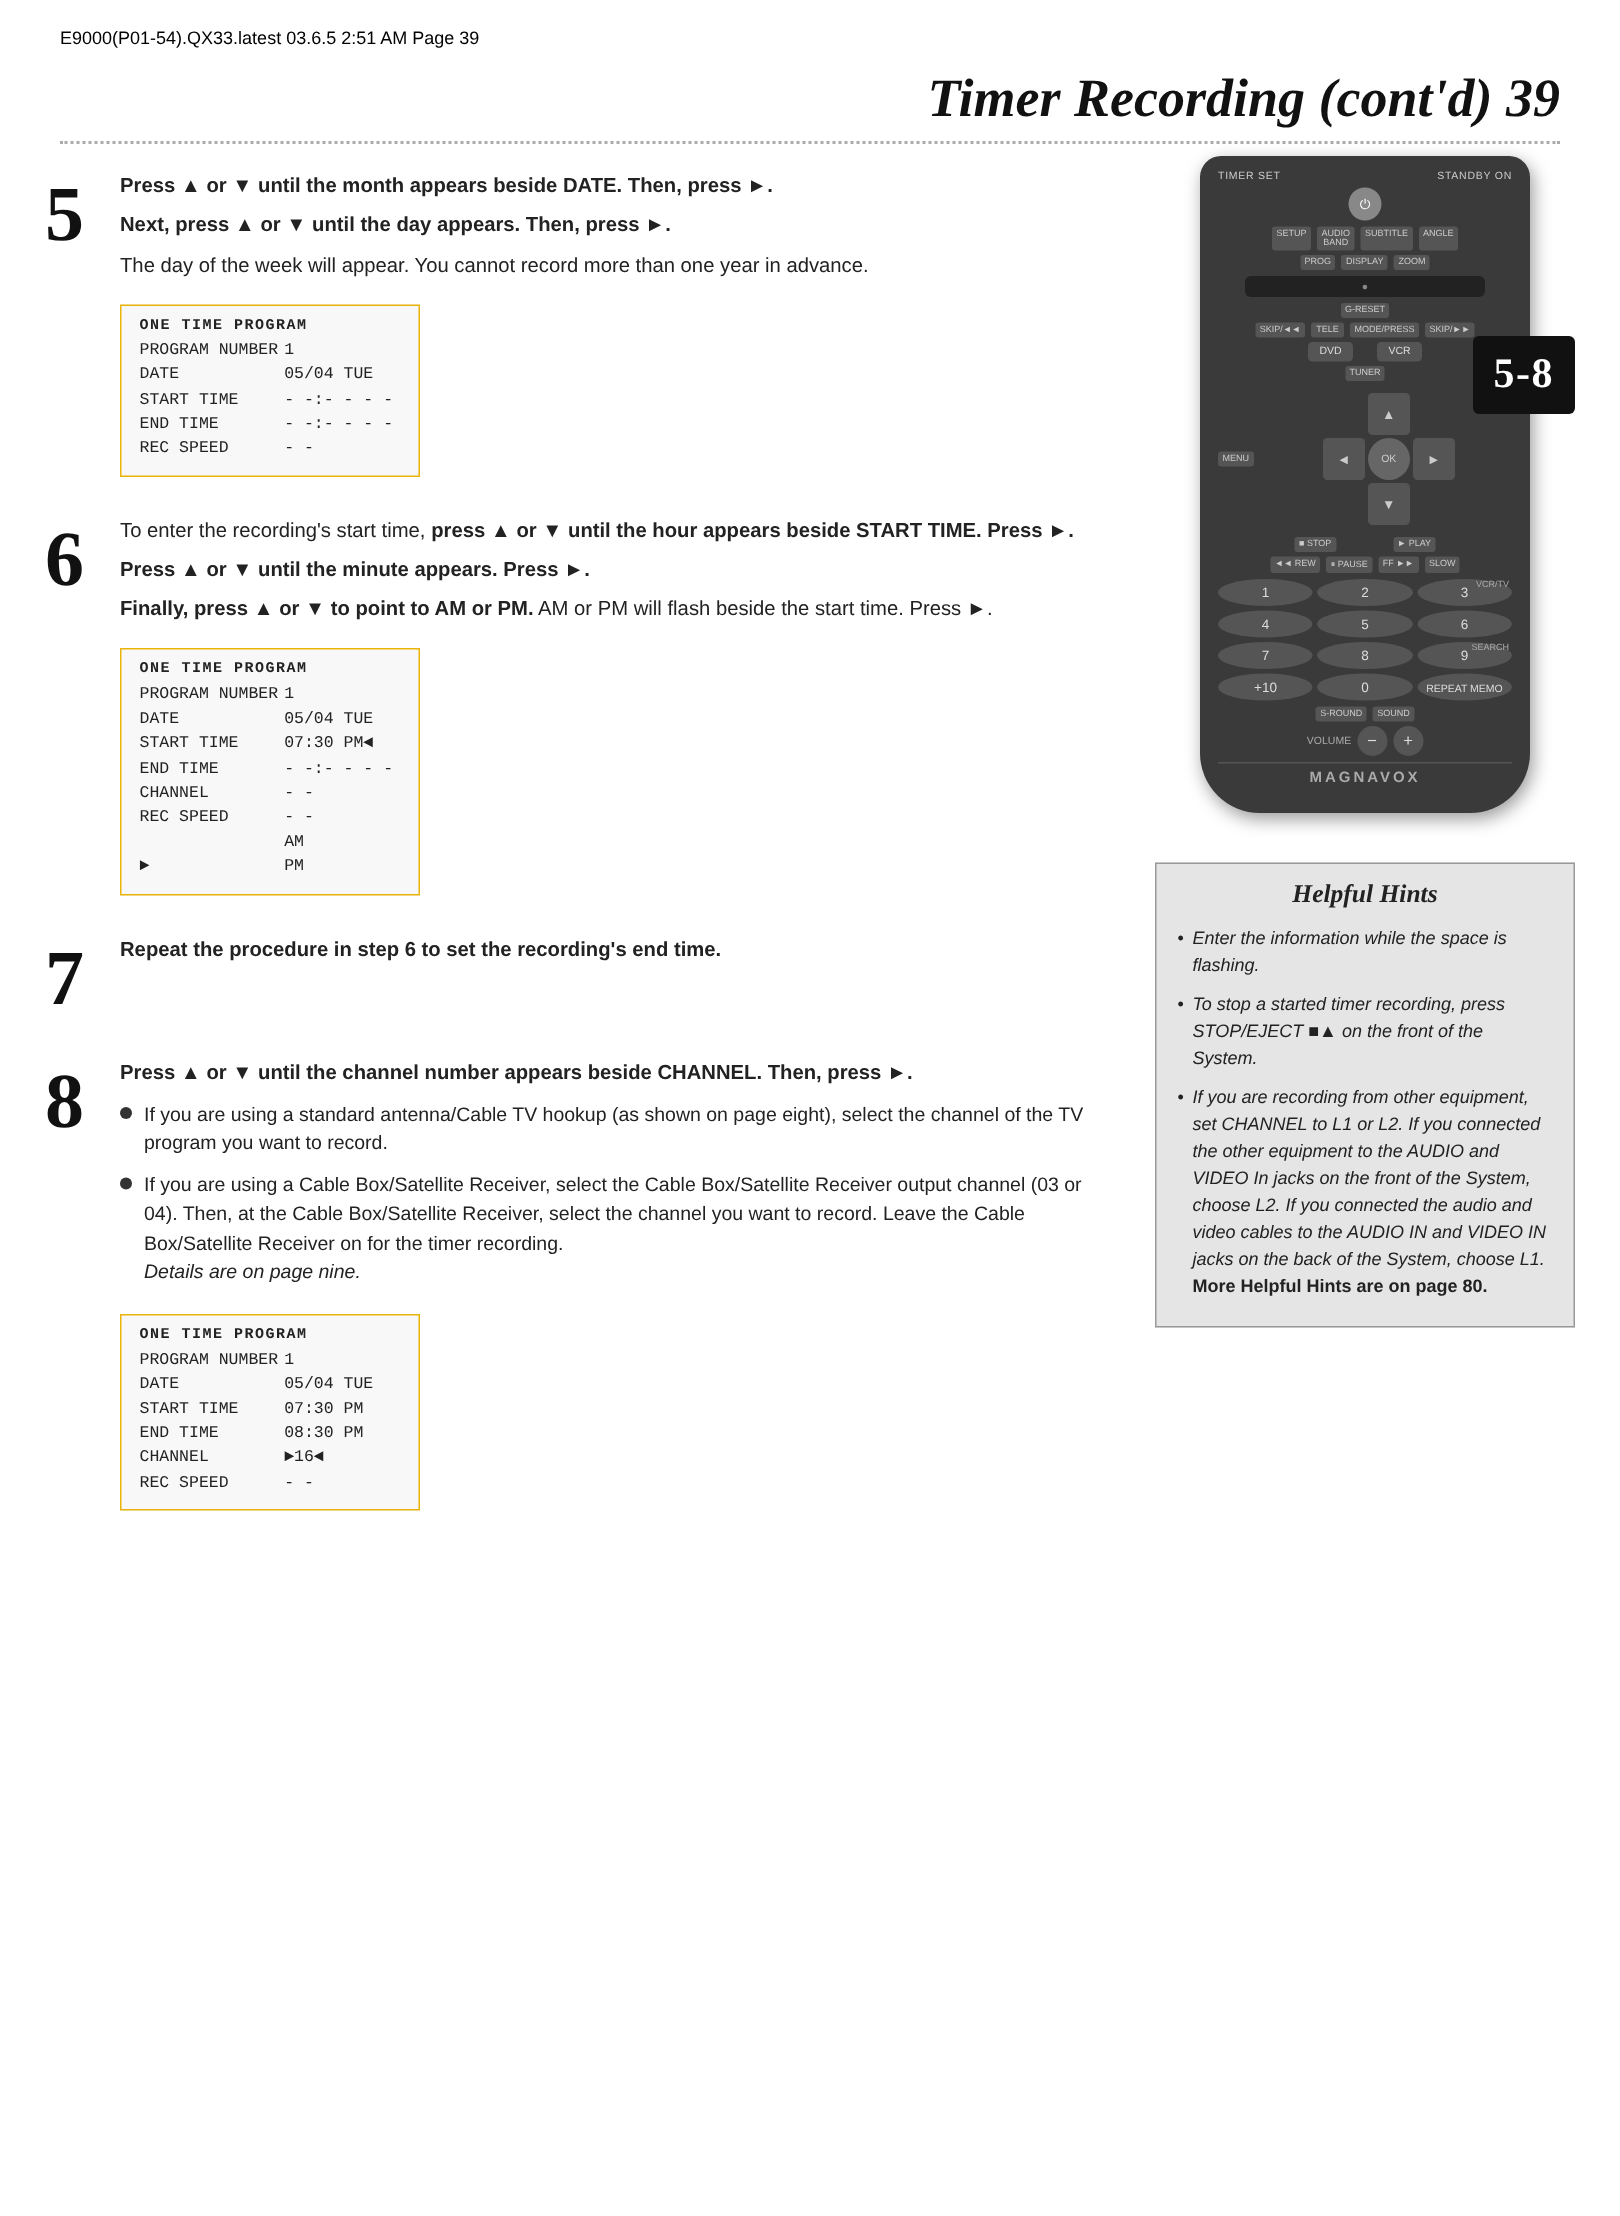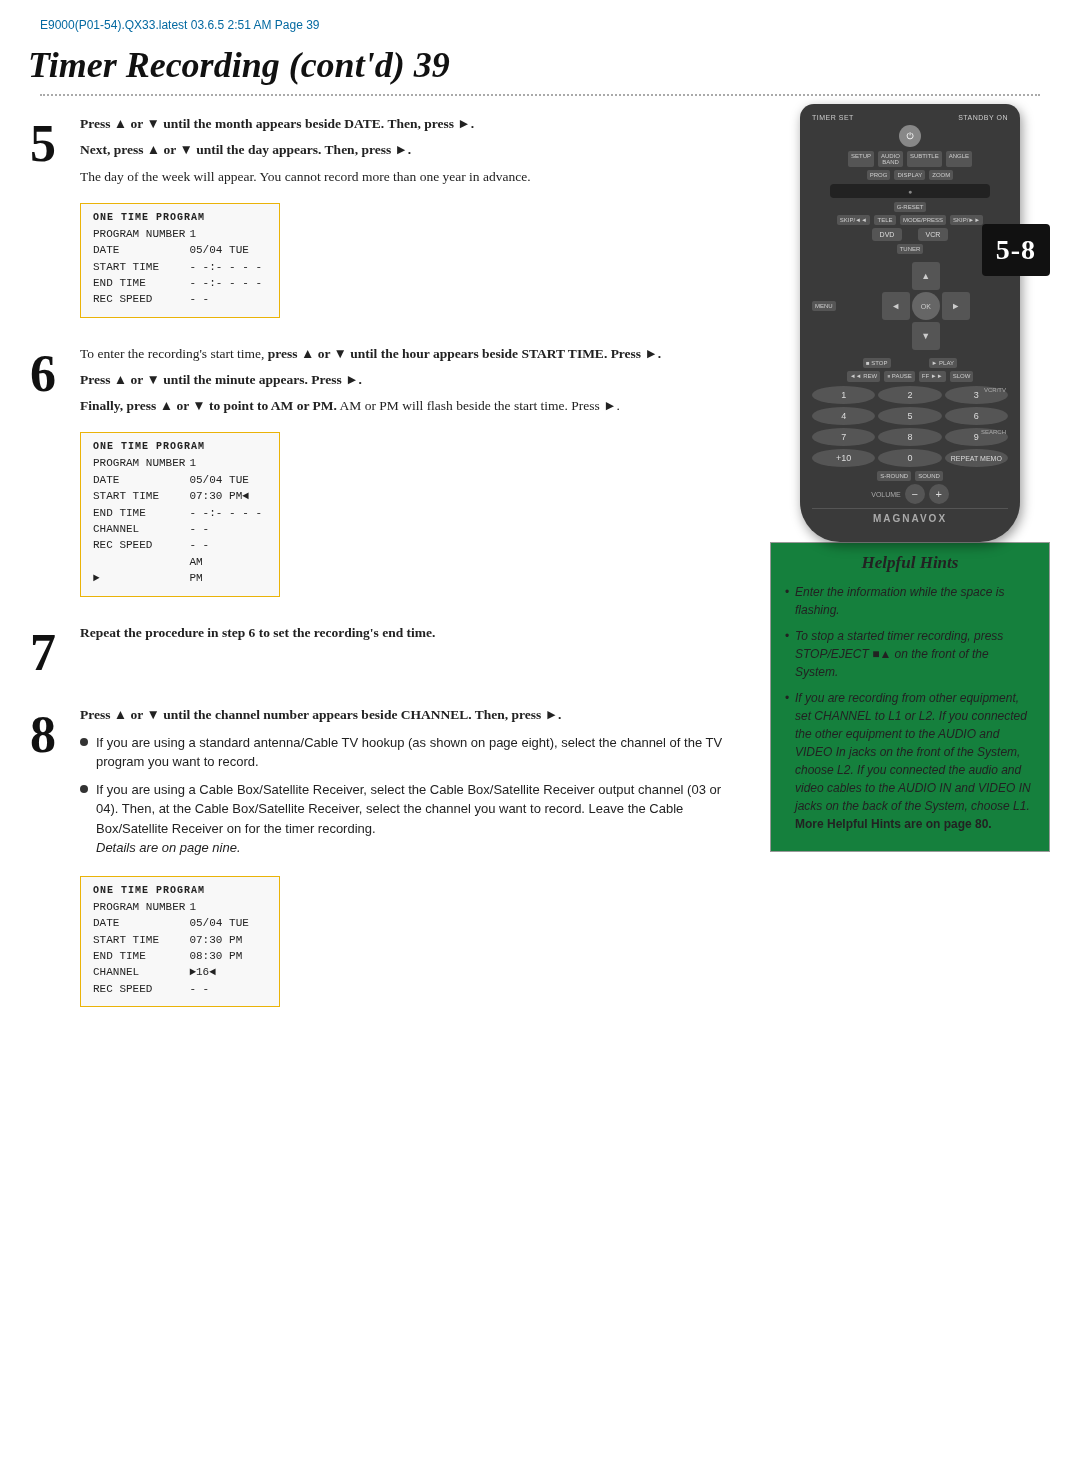--- a/index.html
+++ b/index.html
@@ -11,27 +11,27 @@
       font-size: 14px;
       color: #222;
       position: relative;
     }
 
     
     .page-header {
       text-align: center;
       padding: 18px 40px 6px 40px;
       font-size: 12px;
-      color: #0369a1;
+      color: #000000;
       display: flex;
       justify-content: space-between;
     }
     .page-title-area {
-      text-align: left;
-      padding: 6px 40px 0 28px;
+      text-align: right;
+      padding: 6px 40px 0 56px;
     }
     .page-title-area h1 {
       font-family: Georgia, 'Times New Roman', serif;
       font-style: italic;
       font-size: 36px;
       font-weight: bold;
       color: #111;
     }
     .dotted-rule {
       border: none;
@@ -69,21 +69,20 @@
       min-width: 36px;
       padding-top: 4px;
     }
     .step-content {
       flex: 1;
     }
     .step-content p {
       margin-bottom: 6px;
       font-size: 13.5px;
       line-height: 1.5;
-      font-family: Liberation Serif, serif;
     }
     .step-content p strong {
       font-weight: bold;
     }
 
     
     .program-box {
       border: 1px solid #eab308;
       background: #f8f8f8;
       padding: 8px 12px;
@@ -288,23 +287,23 @@
       align-items: center;
       justify-content: center;
       color: #ddd;
       font-size: 11px;
       cursor: pointer;
     }
 
     
     .helpful-hints {
       border: 1px solid #999;
-      background: #15803d;
+      background: #e5e5e5;
       padding: 10px 14px;
-      margin-top: 0;
+      margin-top: 33px;
     }
     .helpful-hints h3 {
       font-family: Georgia, serif;
       font-style: italic;
       font-size: 17px;
       font-weight: bold;
       text-align: center;
       margin-bottom: 10px;
     }
     .helpful-hints ul {

